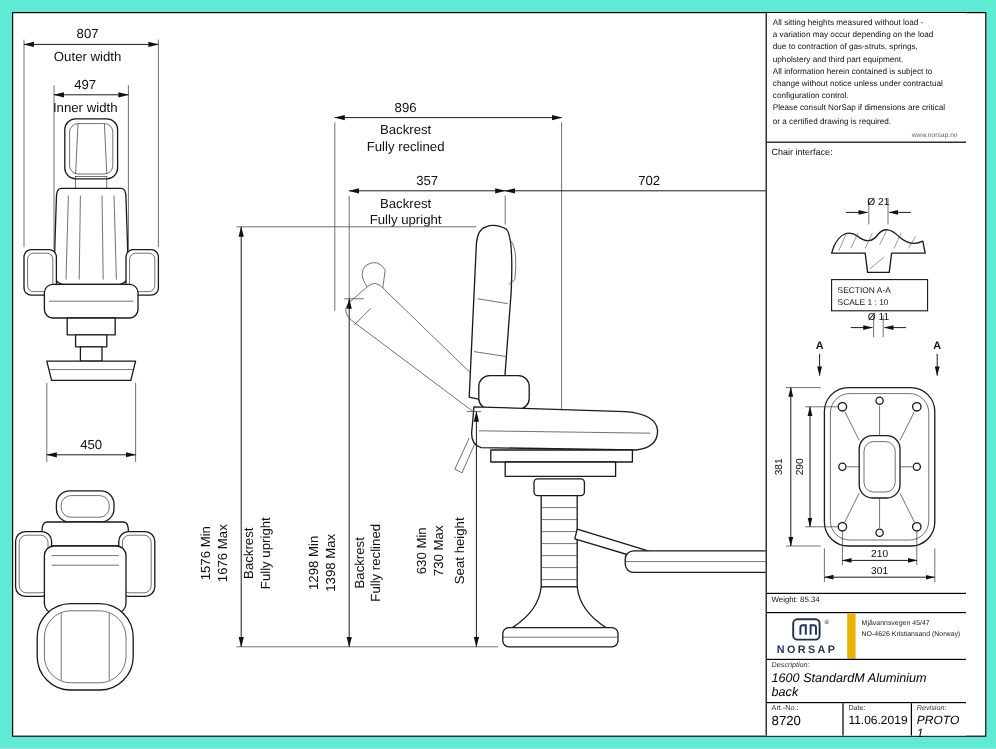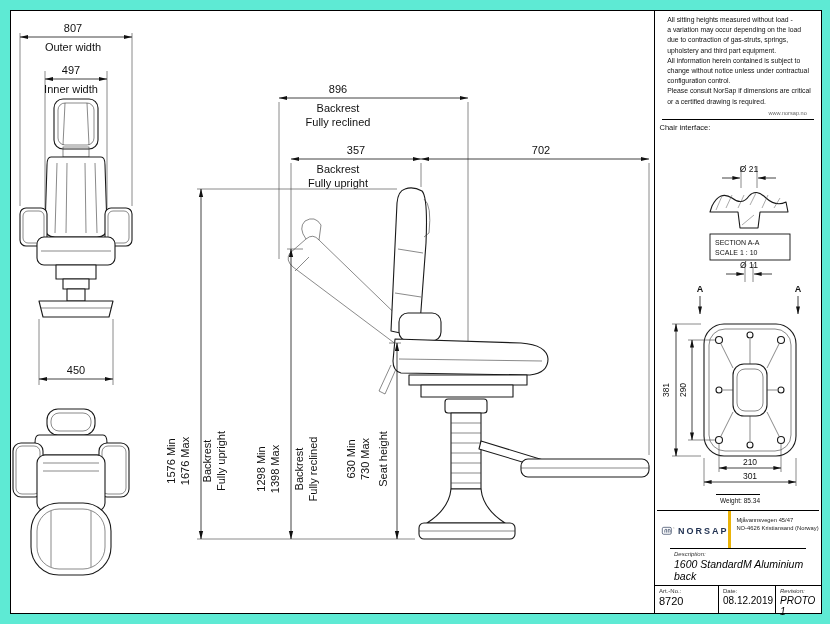--- a/index.html
+++ b/index.html
@@ -16,31 +16,31 @@
   .dim { fill:none;    stroke:#111;    stroke-width:0.8; }
   .dtx { font-size:11px; text-anchor:middle; }
   .dtx2{ font-size:8.5px; text-anchor:middle; }
   .box { fill:none; stroke:#111; stroke-width:0.9; }
   .t7s { font-size:7px; text-anchor:start; }
   .t8b { font-size:9px; font-weight:bold; text-anchor:middle; }
   .hatch { fill:none; stroke:#555; stroke-width:0.5; }
 
   .main-drawing { position:absolute; left:0; top:0; }
 
-  .panel { position:absolute; top:0; right:0; width:167px; height:602px; border-left:1.2px solid #000;
-           background:#fff; display:flex; flex-direction:column;align-items:center; }
+  .panel { position:absolute; top:0; right:16px; width:167px; height:602px; border-left:1.2px solid #000;
+           background:#fff; display:flex; flex-direction:column; }
   .notes { height:110px; border-bottom:1.2px solid #000; padding:4px 3px 2px 5px; font-size:6.8px;
            line-height:1.5; color:#111; overflow:hidden; }
   .note-line { white-space:nowrap; }
   .website { text-align:right; color:#666; font-size:5.6px; margin-top:2px; padding-right:4px; }
   .interface { flex:1; position:relative; }
   .interface-label { font-size:7.5px; padding:3px 0 0 4px; color:#111; }
   .weight-row { height:16px; border-top:1.2px solid #000; font-size:6.5px; padding:2px 0 0 4px; color:#111; }
   .logo-row { height:39px; border-top:1.2px solid #000; display:flex; }
-  .logo-cell { width:74px; border-right:3px solid #eab308; display:flex; flex-direction:row;
+  .logo-cell { width:74px; border-right:7px solid #eab308; display:flex; flex-direction:column;
                align-items:center; justify-content:center; padding-top:2px; }
   .brand { font-size:9px; font-weight:bold; letter-spacing:2px; color:#1f3050; margin-top:1px; }
   .addr-cell { flex:1; padding:5px 0 0 5px; font-size:5.8px; line-height:1.5; color:#222; }
   .desc-row { height:37px; border-top:1.2px solid #000; padding:2px 0 0 4px;font-style:italic; }
   .tiny-label { font-size:6px; color:#333; }
   .desc-value { font-size:10.5px; line-height:1.15; color:#000; width:132px; margin-top:1px; }
   .art-row { height:28px; border-top:1.2px solid #000; display:flex; }
   .art-cell { padding:2px 0 0 4px; }
   .art-cell.c1 { width:63px; }
   .art-cell.c2 { width:57px; border-left:1px solid #000; }
@@ -284,21 +284,21 @@
         <div class="desc-value">1600 StandardM Aluminium back</div>
       </div>
 
       <div class="art-row">
         <div class="art-cell c1">
           <div class="tiny-label">Art.-No.:</div>
           <div class="cell-value big">8720</div>
         </div>
         <div class="art-cell c2">
           <div class="tiny-label">Date:</div>
-          <div class="cell-value">08.12.2019</div>
+          <div class="cell-value">11.06.2019</div>
         </div>
         <div class="art-cell c3">
           <div class="tiny-label">Revision:</div>
           <div class="cell-value">PROTO 1</div>
         </div>
       </div>
     </div>
 
   </div>
 </div>

